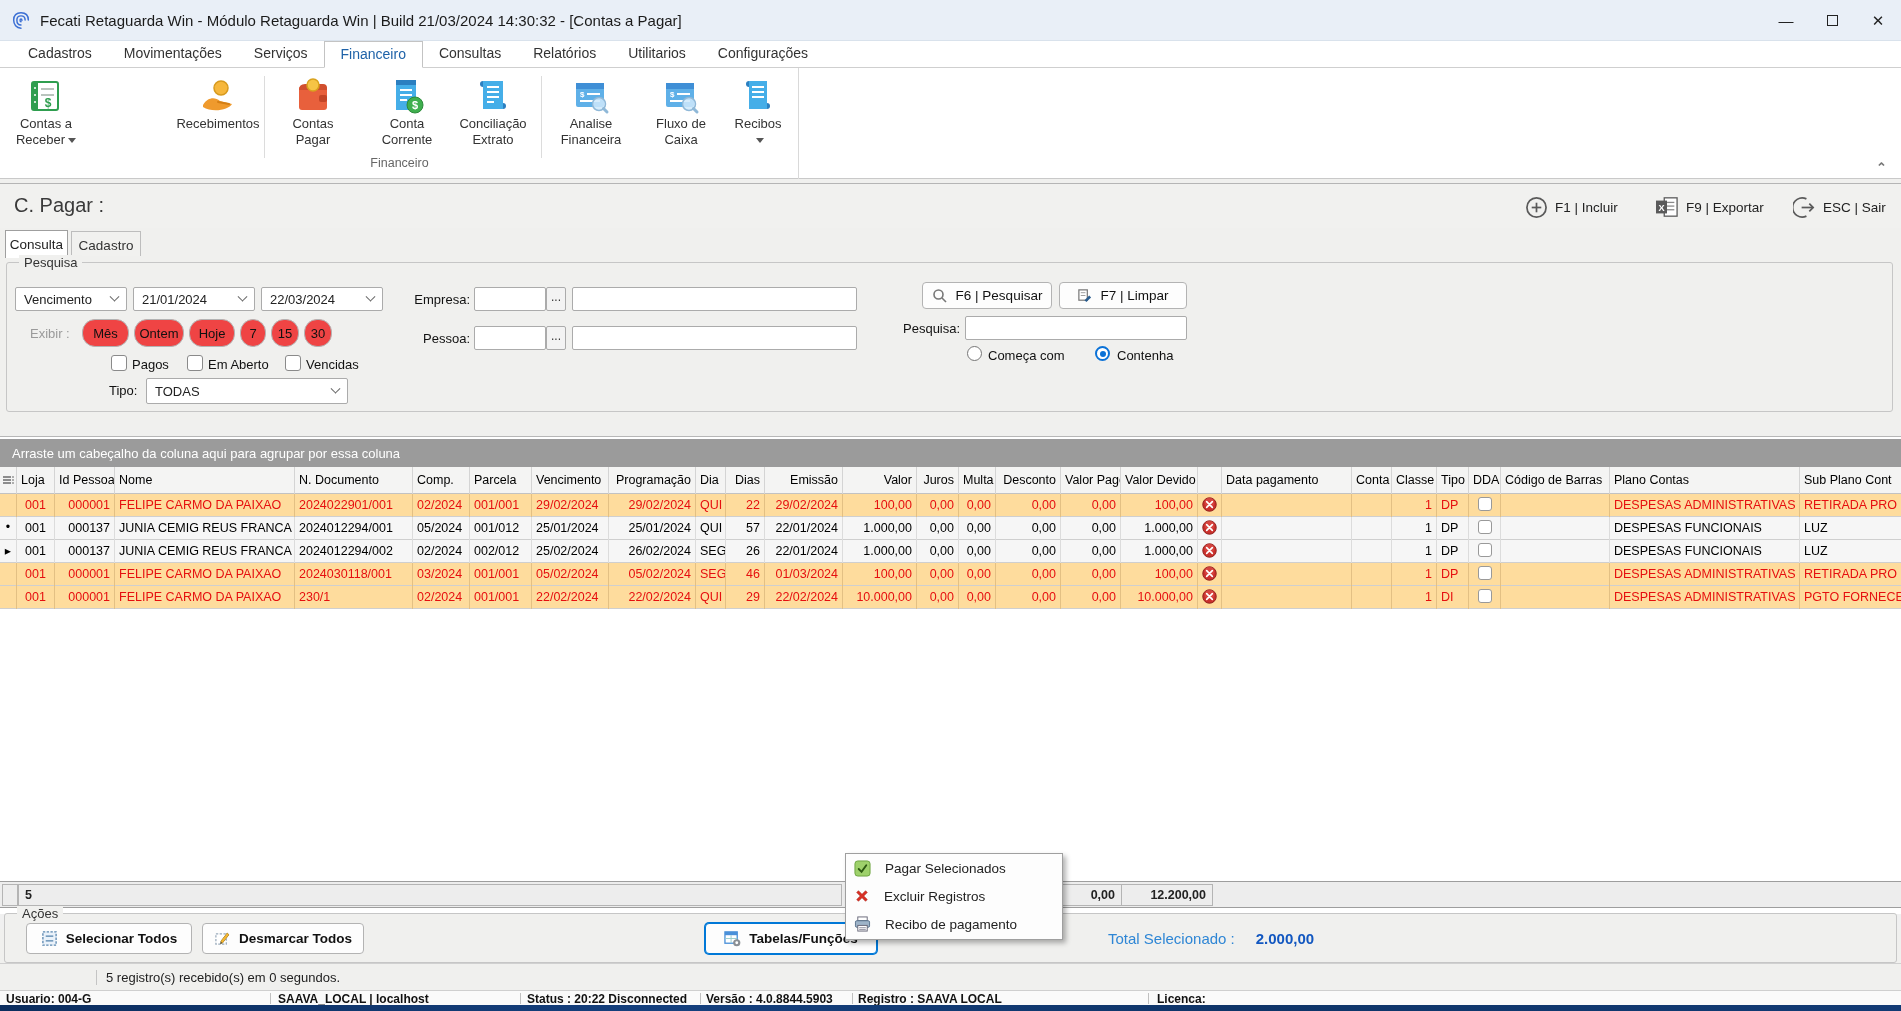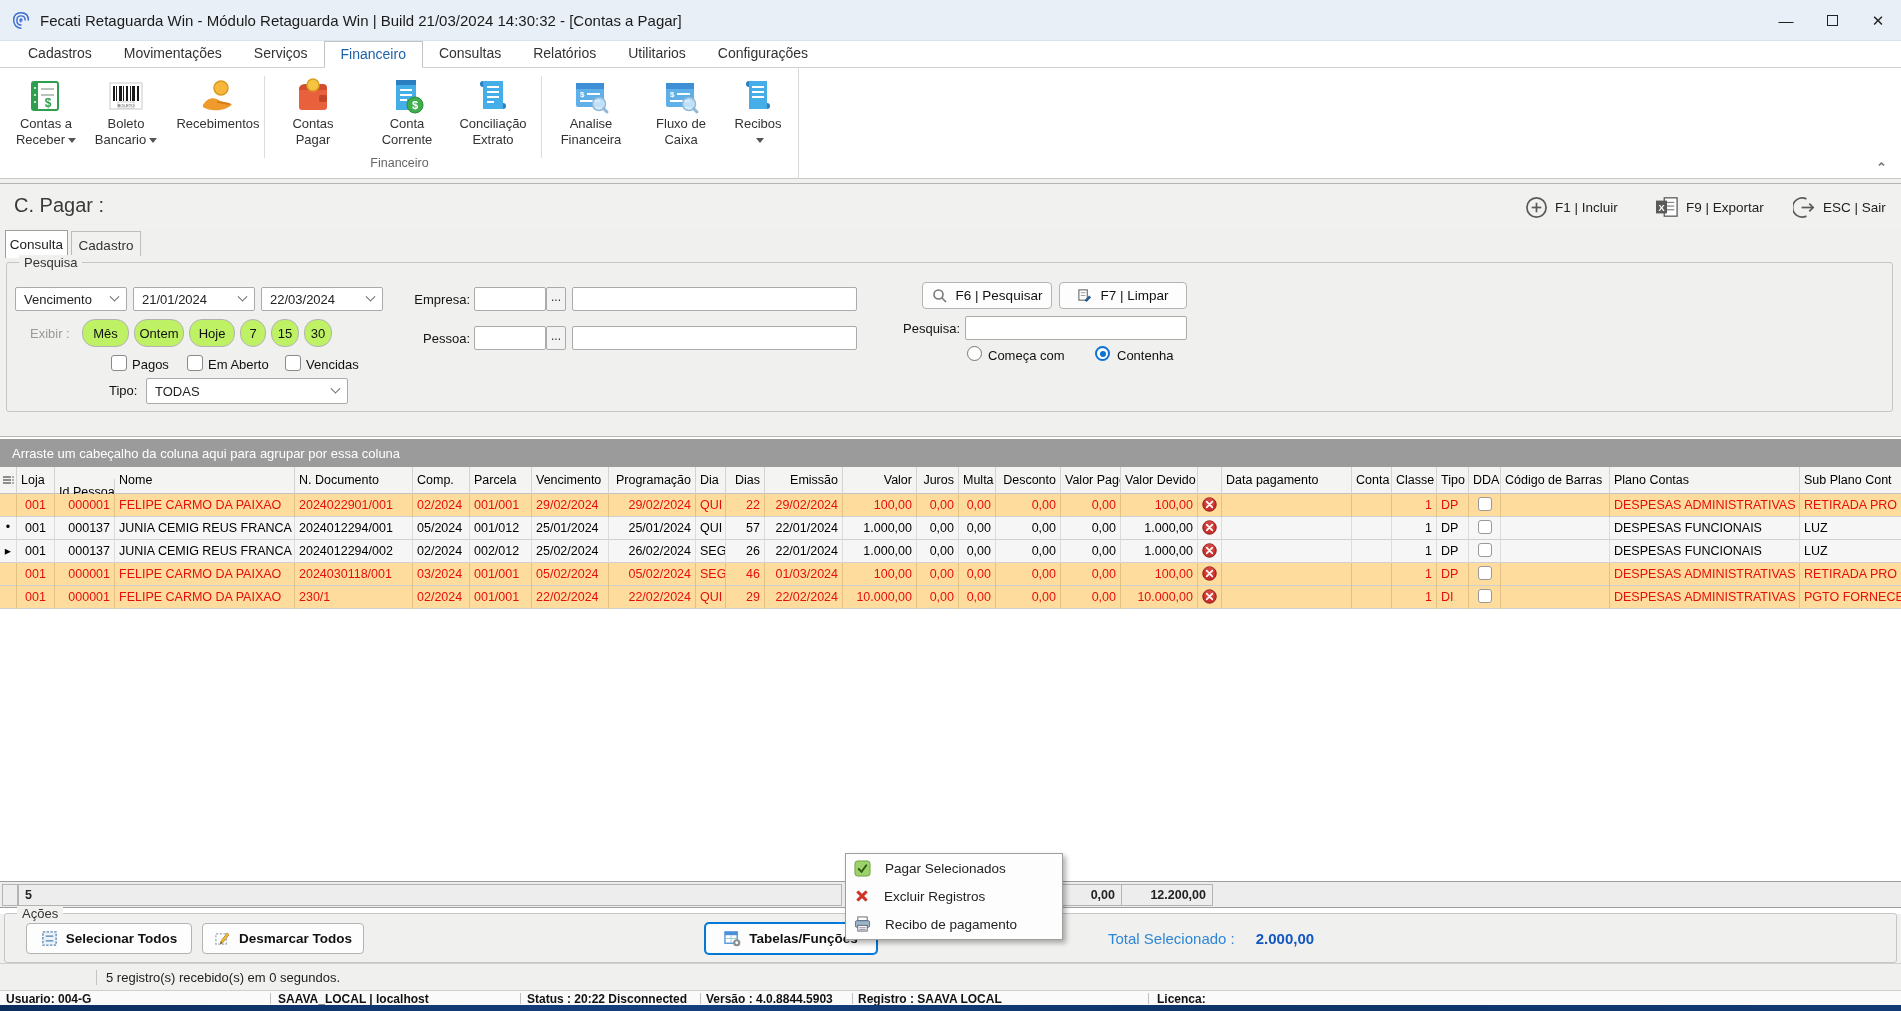--- a/index.html
+++ b/index.html
@@ -44,21 +44,21 @@
   
   .groupbox { position:absolute; border:1px solid #c6c6c6; border-radius:3px; background:#f0f0ee; }
   .legend { position:absolute; top:-8px; left:12px; background:#f0f0ee; padding:0 5px; font-size:13px; color:#333; }
   .search-box { top:262px; left:6px; width:1887px; height:150px; }
   .ctl { position:absolute; font-size:13px; }
   .sel { background:#fff; border:1px solid #ababab; border-radius:2px; display:flex; align-items:center; padding:0 8px; height:24px; }
   .sel .chev { margin-left:auto; width:7px; height:7px; border-right:1.5px solid #666; border-bottom:1.5px solid #666; transform:rotate(45deg) translate(-2px,-2px); }
   .inp { background:#fff; border:1px solid #ababab; border-radius:2px; height:24px; }
   .lbl { font-size:13px; color:#111; }
   .lbl.dis { color:#9a9a9a; }
-  .qbtn { background:#bef264; border:1px solid #b3b3b3; border-radius:13px; height:28px; display:flex; align-items:center; justify-content:center; font-size:13px; color:#111; }
+  .qbtn { background:#ef4444; border:1px solid #b3b3b3; border-radius:13px; height:28px; display:flex; align-items:center; justify-content:center; font-size:13px; color:#111; }
   .dots-btn { background:#f3f3f3; border:1px solid #ababab; border-radius:2px; width:20px; height:24px; font-size:12px; text-align:center; line-height:18px; color:#333; }
   .cbx { display:inline-block; width:16px; height:16px; background:#fff; border:1px solid #8a8a8a; border-radius:3px; vertical-align:middle; }
   .radio { display:inline-block; width:15px; height:15px; border:1px solid #767676; border-radius:50%; background:#fff; vertical-align:middle; }
   .radio.on { border:2px solid #0b72d7; position:relative; }
   .radio.on::after { content:""; position:absolute; left:2.5px; top:2.5px; width:6px; height:6px; background:#0b72d7; border-radius:50%; }
   .btn { background:#fdfdfd; border:1px solid #b3b3b3; border-radius:4px; display:flex; align-items:center; justify-content:center; gap:8px; font-size:13.5px; color:#111; }
 
   
   .grid-wrap { position:absolute; top:436px; left:0; width:1901px; height:493px; background:#fff; border-top:1px solid #b7b7b7; }
   .group-bar { position:absolute; top:2px; left:0; width:1901px; height:28px; background:#9b9b9b; color:#fff; font-size:13px; display:flex; align-items:center; padding-left:12px; }
@@ -143,39 +143,20 @@
           <circle cx="9" cy="19" r="1" fill="#fff"></circle>
           <circle cx="9" cy="26" r="1" fill="#fff"></circle>
         <line x1="15" y1="13" x2="28" y2="13" stroke="#b9c4bd" stroke-width="2"></line>
         <line x1="15" y1="19" x2="28" y2="19" stroke="#b9c4bd" stroke-width="2"></line>
         <text x="22" y="31" font-size="12" font-weight="bold" fill="#2f9e4f" text-anchor="middle">$</text>
       </svg>
       <div class="rib-lbl">Contas a</div>
       <div class="rib-lbl"><span>Receber</span><span class="caret"></span></div>
     </div>
 
-    <div class="rib-item" style="left:80px">
-      <svg class="rib-icon" viewBox="0 0 40 40">
-        <rect x="4" y="7" width="32" height="26" fill="#fff" stroke="#c9c9c9"></rect>
-        <g fill="#1a1a1a">
-          <rect x="7" y="10" width="2" height="15"></rect>
-            <rect x="10" y="10" width="1" height="15"></rect>
-          <rect x="13" y="10" width="3" height="15"></rect>
-            <rect x="17" y="10" width="1" height="15"></rect>
-          <rect x="20" y="10" width="2" height="15"></rect>
-            <rect x="24" y="10" width="1" height="15"></rect>
-          <rect x="26" y="10" width="3" height="15"></rect>
-            <rect x="31" y="10" width="2" height="15"></rect>
-        </g>
-        <rect x="12" y="26" width="16" height="6" fill="#fff" stroke="#aaa" stroke-width=".5"></rect>
-        <text x="20" y="30.8" font-size="4.2" fill="#444" text-anchor="middle">BOLETO</text>
-      </svg>
-      <div class="rib-lbl">Boleto</div>
-      <div class="rib-lbl"><span>Bancario</span><span class="caret"></span></div>
-    </div>
 
     <div class="rib-item" style="left:169px;width:98px">
       <svg class="rib-icon" viewBox="0 0 40 40">
         <circle cx="23" cy="12" r="7" fill="#f6b73c" stroke="#d79a1e" stroke-width="1.5"></circle>
         <path d="M5 29 C10 21 17 21 22 25 L34 28 C31 34 14 37 5 31 Z" fill="#ef9a2d"></path>
         <path d="M20 26 L31 28" stroke="#d47f15" stroke-width="2" stroke-linecap="round"></path>
       </svg>
       <div class="rib-lbl">Recebimentos</div>
     </div>
 
@@ -387,21 +368,21 @@
             <line x1="1" y1="6" x2="9" y2="6"></line>
             <line x1="1" y1="9" x2="9" y2="9"></line>
           </g>
           <g fill="#555">
             <circle cx="11" cy="3" r=".8"></circle>
             <circle cx="11" cy="6" r=".8"></circle>
             <circle cx="11" cy="9" r=".8"></circle>
           </g>
         </svg></div>
       <div class="g-hcell" style="left: 17px; width: 38px;">Loja</div>
-      <div class="g-hcell right" style="left: 55px; width: 60px; text-align: left; margin-top: 12px;">Id Pessoa</div>
+      <div class="g-hcell right" style="left: 55px; width: 60px; text-align: left;">Id Pessoa</div>
       <div class="g-hcell" style="left: 115px; width: 180px;">Nome</div>
       <div class="g-hcell" style="left: 295px; width: 118px;">N. Documento</div>
       <div class="g-hcell" style="left: 413px; width: 57px;">Comp.</div>
       <div class="g-hcell" style="left: 470px; width: 62px;">Parcela</div>
       <div class="g-hcell" style="left: 532px; width: 77px;">Vencimento</div>
       <div class="g-hcell right" style="left: 609px; width: 87px; text-align: right;">Programação</div>
       <div class="g-hcell" style="left: 696px; width: 30px;">Dia</div>
       <div class="g-hcell right" style="left: 726px; width: 39px; text-align: right;">Dias</div>
       <div class="g-hcell right" style="left: 765px; width: 78px; text-align: right;">Emissão</div>
       <div class="g-hcell right" style="left: 843px; width: 74px; text-align: right;">Valor</div>

